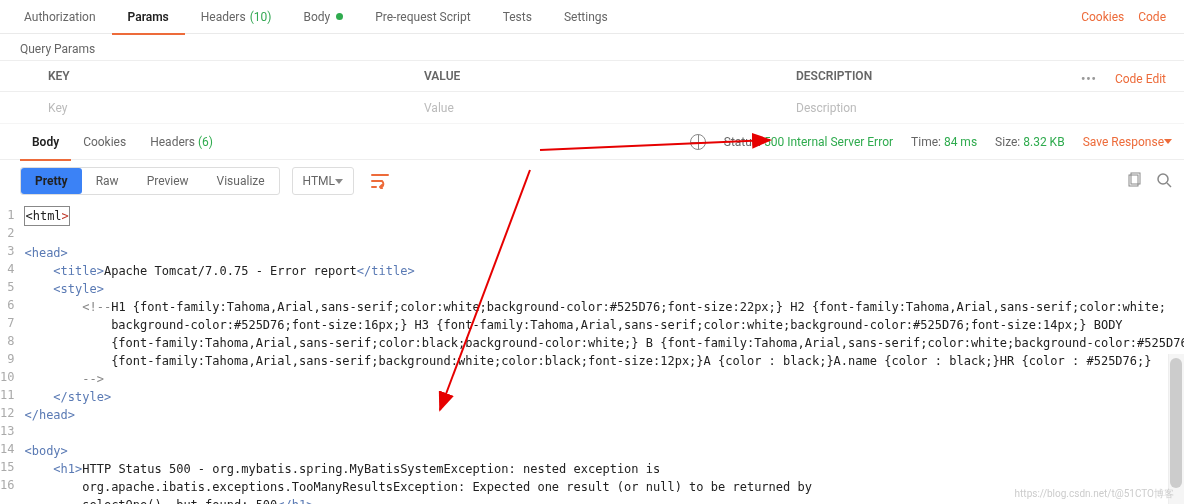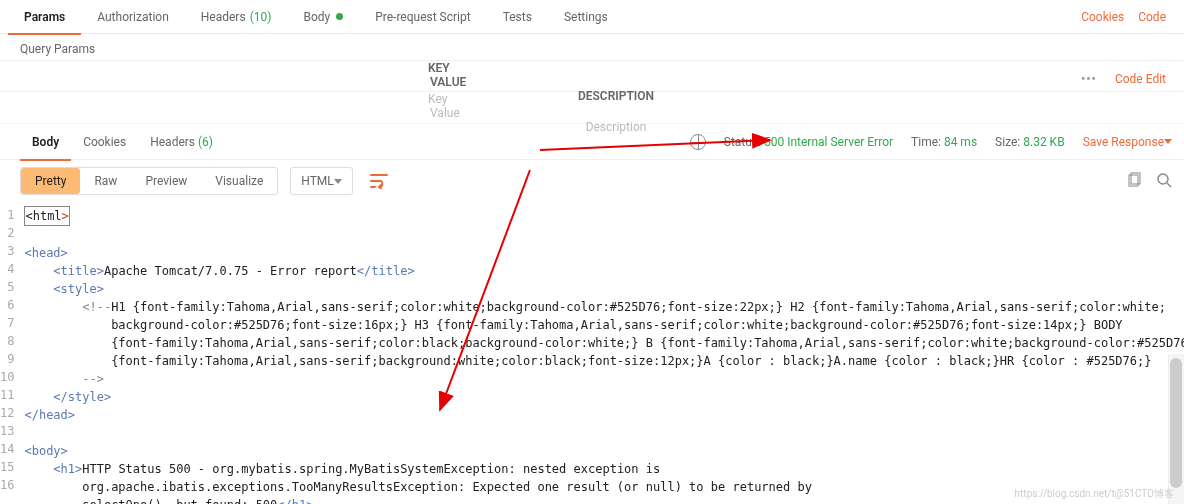--- a/index.html
+++ b/index.html
@@ -6,40 +6,40 @@
 body { font-family: -apple-system, BlinkMacSystemFont, "Segoe UI", Roboto, sans-serif; font-size: 12px; color: #212121; background: #fff; width: 1184px; height: 504px; overflow: hidden; position: relative; }
 .tabs-row { display: flex; align-items: center; height: 34px; border-bottom: 1px solid #eaeaea; padding: 0 8px; }
 .tabs-left { display: flex; flex: 1; }
 .tab { padding: 0 16px; display: flex; align-items: center; height: 34px; color: #666; cursor: pointer; position: relative; }
 .tab.active { color: #212121; font-weight: 600; }
 .tab.active::after { content: ""; position: absolute; left: 0; right: 0; bottom: -1px; height: 2px; background: #ed6b3a; }
 .tab .count { color: #33a853; margin-left: 4px; }
 .dot-green { display: inline-block; width: 7px; height: 7px; border-radius: 50%; background: #2fab4e; margin-left: 6px; }
 .tabs-right { display: flex; gap: 14px; align-items: center; color: #ed6b3a; padding-right: 10px; }
 .query-params-title { padding: 8px 20px 4px; color: #666; font-size: 12px; }
-.qp-header, .qp-row { display: flex; align-items: center; padding-left: 48px; height: 32px; flex-direction: column; }
+.qp-header, .qp-row { display: flex; align-items: center; padding-left: 48px; height: 32px; }
 .qp-header { font-weight: 600; color: #666; border-top: 1px solid #eee; border-bottom: 1px solid #eee; }
 .qp-row { color: #bbb; border-bottom: 1px solid #f5f5f5; }
 .col-key { width: 376px; }
 .col-value { width: 372px; }
 .col-desc { flex: 1; }
 .qp-actions { position: absolute; right: 18px; top: 72px; display: flex; gap: 18px; align-items: center; }
 .dots { color: #999; letter-spacing: 1px; font-weight: bold; }
 .bulk { color: #ed6b3a; }
 .resp-tabs-row { display: flex; align-items: center; height: 36px; padding: 0 12px 0 20px; border-bottom: 1px solid #eee; }
 .resp-tabs { display: flex; gap: 0; }
 .rtab { padding: 0 12px; height: 36px; display: flex; align-items: center; color: #666; cursor: pointer; position: relative; }
 .rtab.active { color: #212121; font-weight: 600; }
 .rtab.active::after { content: ""; position: absolute; left: 0; right: 0; bottom: -1px; height: 2px; background: #ed6b3a; }
 .resp-status { margin-left: auto; display: flex; align-items: center; gap: 18px; color: #666; }
 .green { color: #2fab4e; }
 .save-resp { color: #ed6b3a; display: flex; align-items: center; gap: 0; }
 .view-bar { display: flex; align-items: center; height: 42px; padding: 0 12px 0 20px; gap: 0; }
 .vbtn { padding: 6px 14px; color: #666; cursor: pointer; border-radius: 3px; }
-.vbtn.active { background: #fdba74; color: #212121; }
+.vbtn.active { background: #3b82f6; color: #212121; font-weight: bold; }
 .vgroup { display: flex; background: #fff; border: 1px solid #ddd; border-radius: 3px; margin-right: 12px; }
 .vgroup .vbtn { border: none; }
 .format-select { display: flex; align-items: center; padding: 6px 10px; border: 1px solid #ddd; border-radius: 3px; color: #666; margin-right: 10px; }
 .wrap-icon { width: 32px; height: 30px; display: flex; align-items: center; justify-content: center; }
 .wrap-icon svg { color: #ed6b3a; }
 .view-bar-right { margin-left: auto; display: flex; gap: 14px; color: #777; }
 .code-area { display: flex; height: 310px; overflow: hidden; position: relative; }
 .gutter { width: 56px; text-align: right; color: #aaa; font-family: Consolas, Monaco, monospace; font-size: 12px; line-height: 18px; padding: 4px 10px 0 0; user-select: none; }
 .code { font-family: Consolas, Monaco, monospace; font-size: 12px; line-height: 18px; padding: 4px 0 0 0; flex: 1; white-space: pre; }
 .cursor-box { display: inline-block; border: 1px solid #888; padding: 0 0px; }
@@ -54,22 +54,22 @@
 .globe::before { content:""; position:absolute; left:50%; top:0; bottom:0; width:1px; background:#888; }
 .globe::after { content:""; position:absolute; top:50%; left:0; right:0; height:1px; background:#888; }
 .chev { display:inline-block; width:0; height:0; border-left:4px solid transparent; border-right:4px solid transparent; border-top:5px solid #888; }
 .chev.orange { border-top-color:#ed6b3a; }
 </style>
 </head>
 <body>
 
 <div class="tabs-row">
   <div class="tabs-left">
+    <div class="tab">Authorization</div>
     <div class="tab active">Params</div>
-    <div class="tab">Authorization</div>
     <div class="tab">
         <span>Headers</span>
         <span class="count">(10)</span>
       </div>
     <div class="tab">
         <span>Body</span>
         <span class="dot-green"></span>
       </div>
     <div class="tab">Pre-request Script</div>
     <div class="tab">Tests</div>

